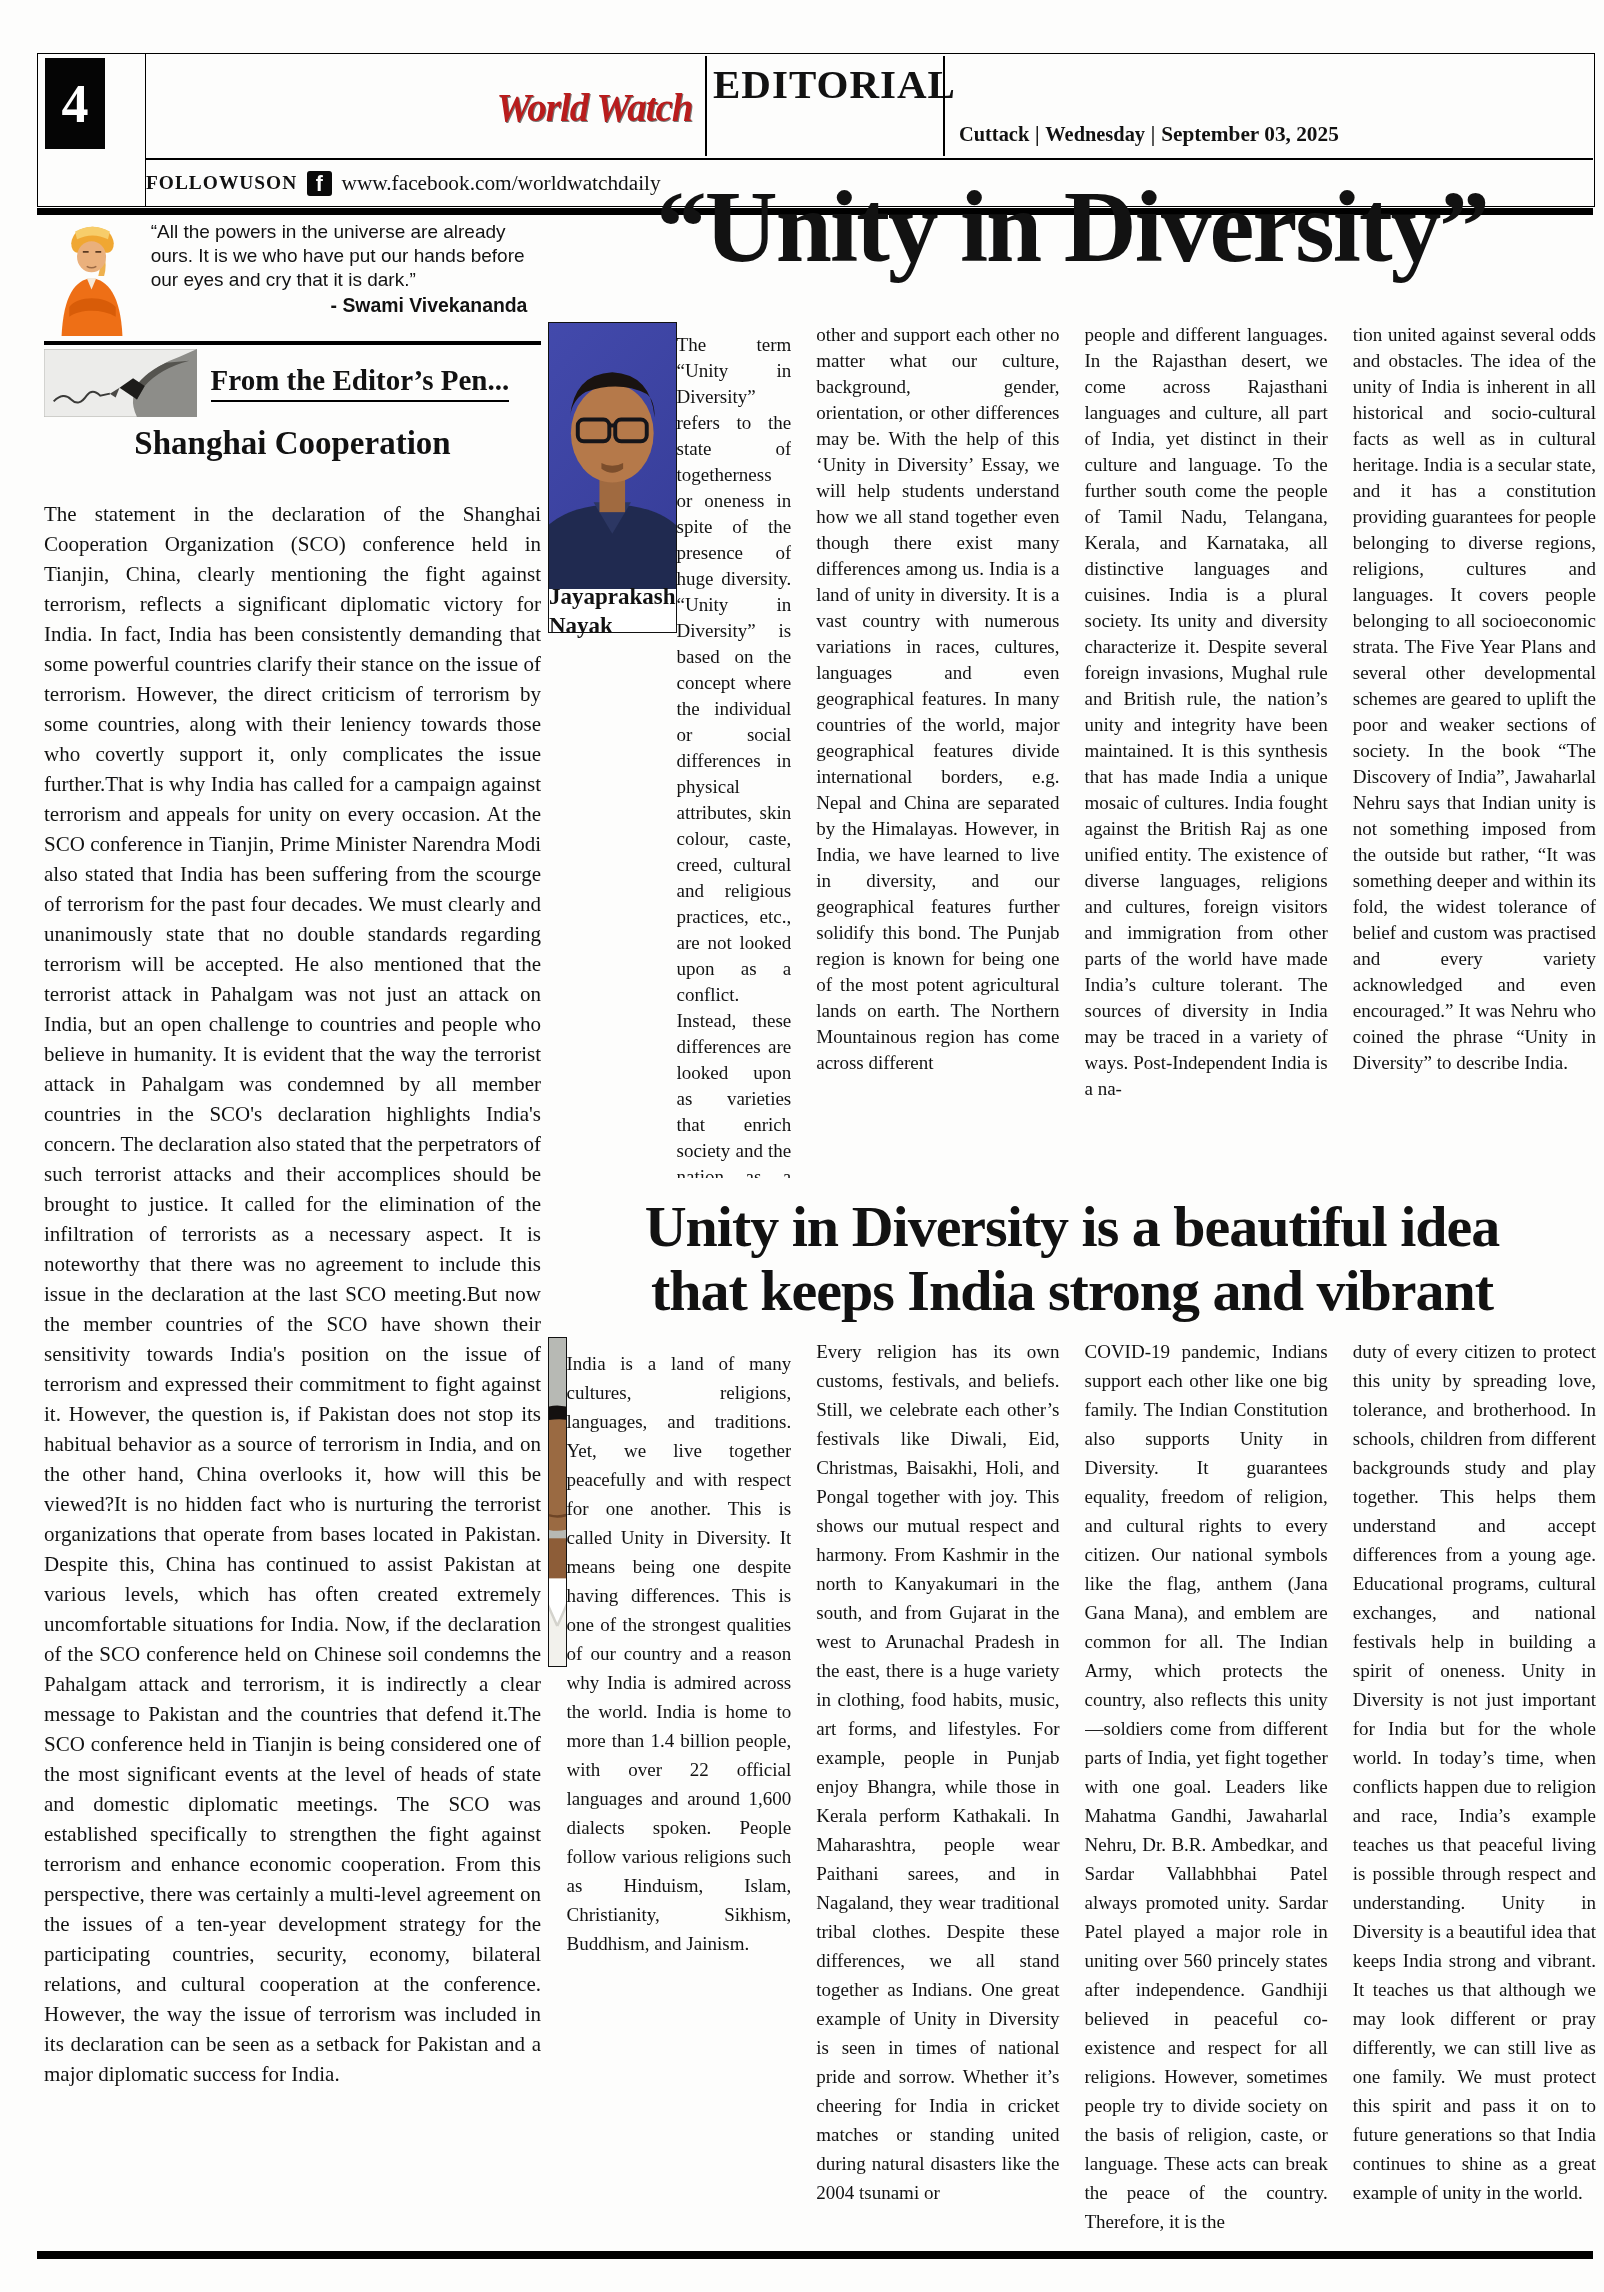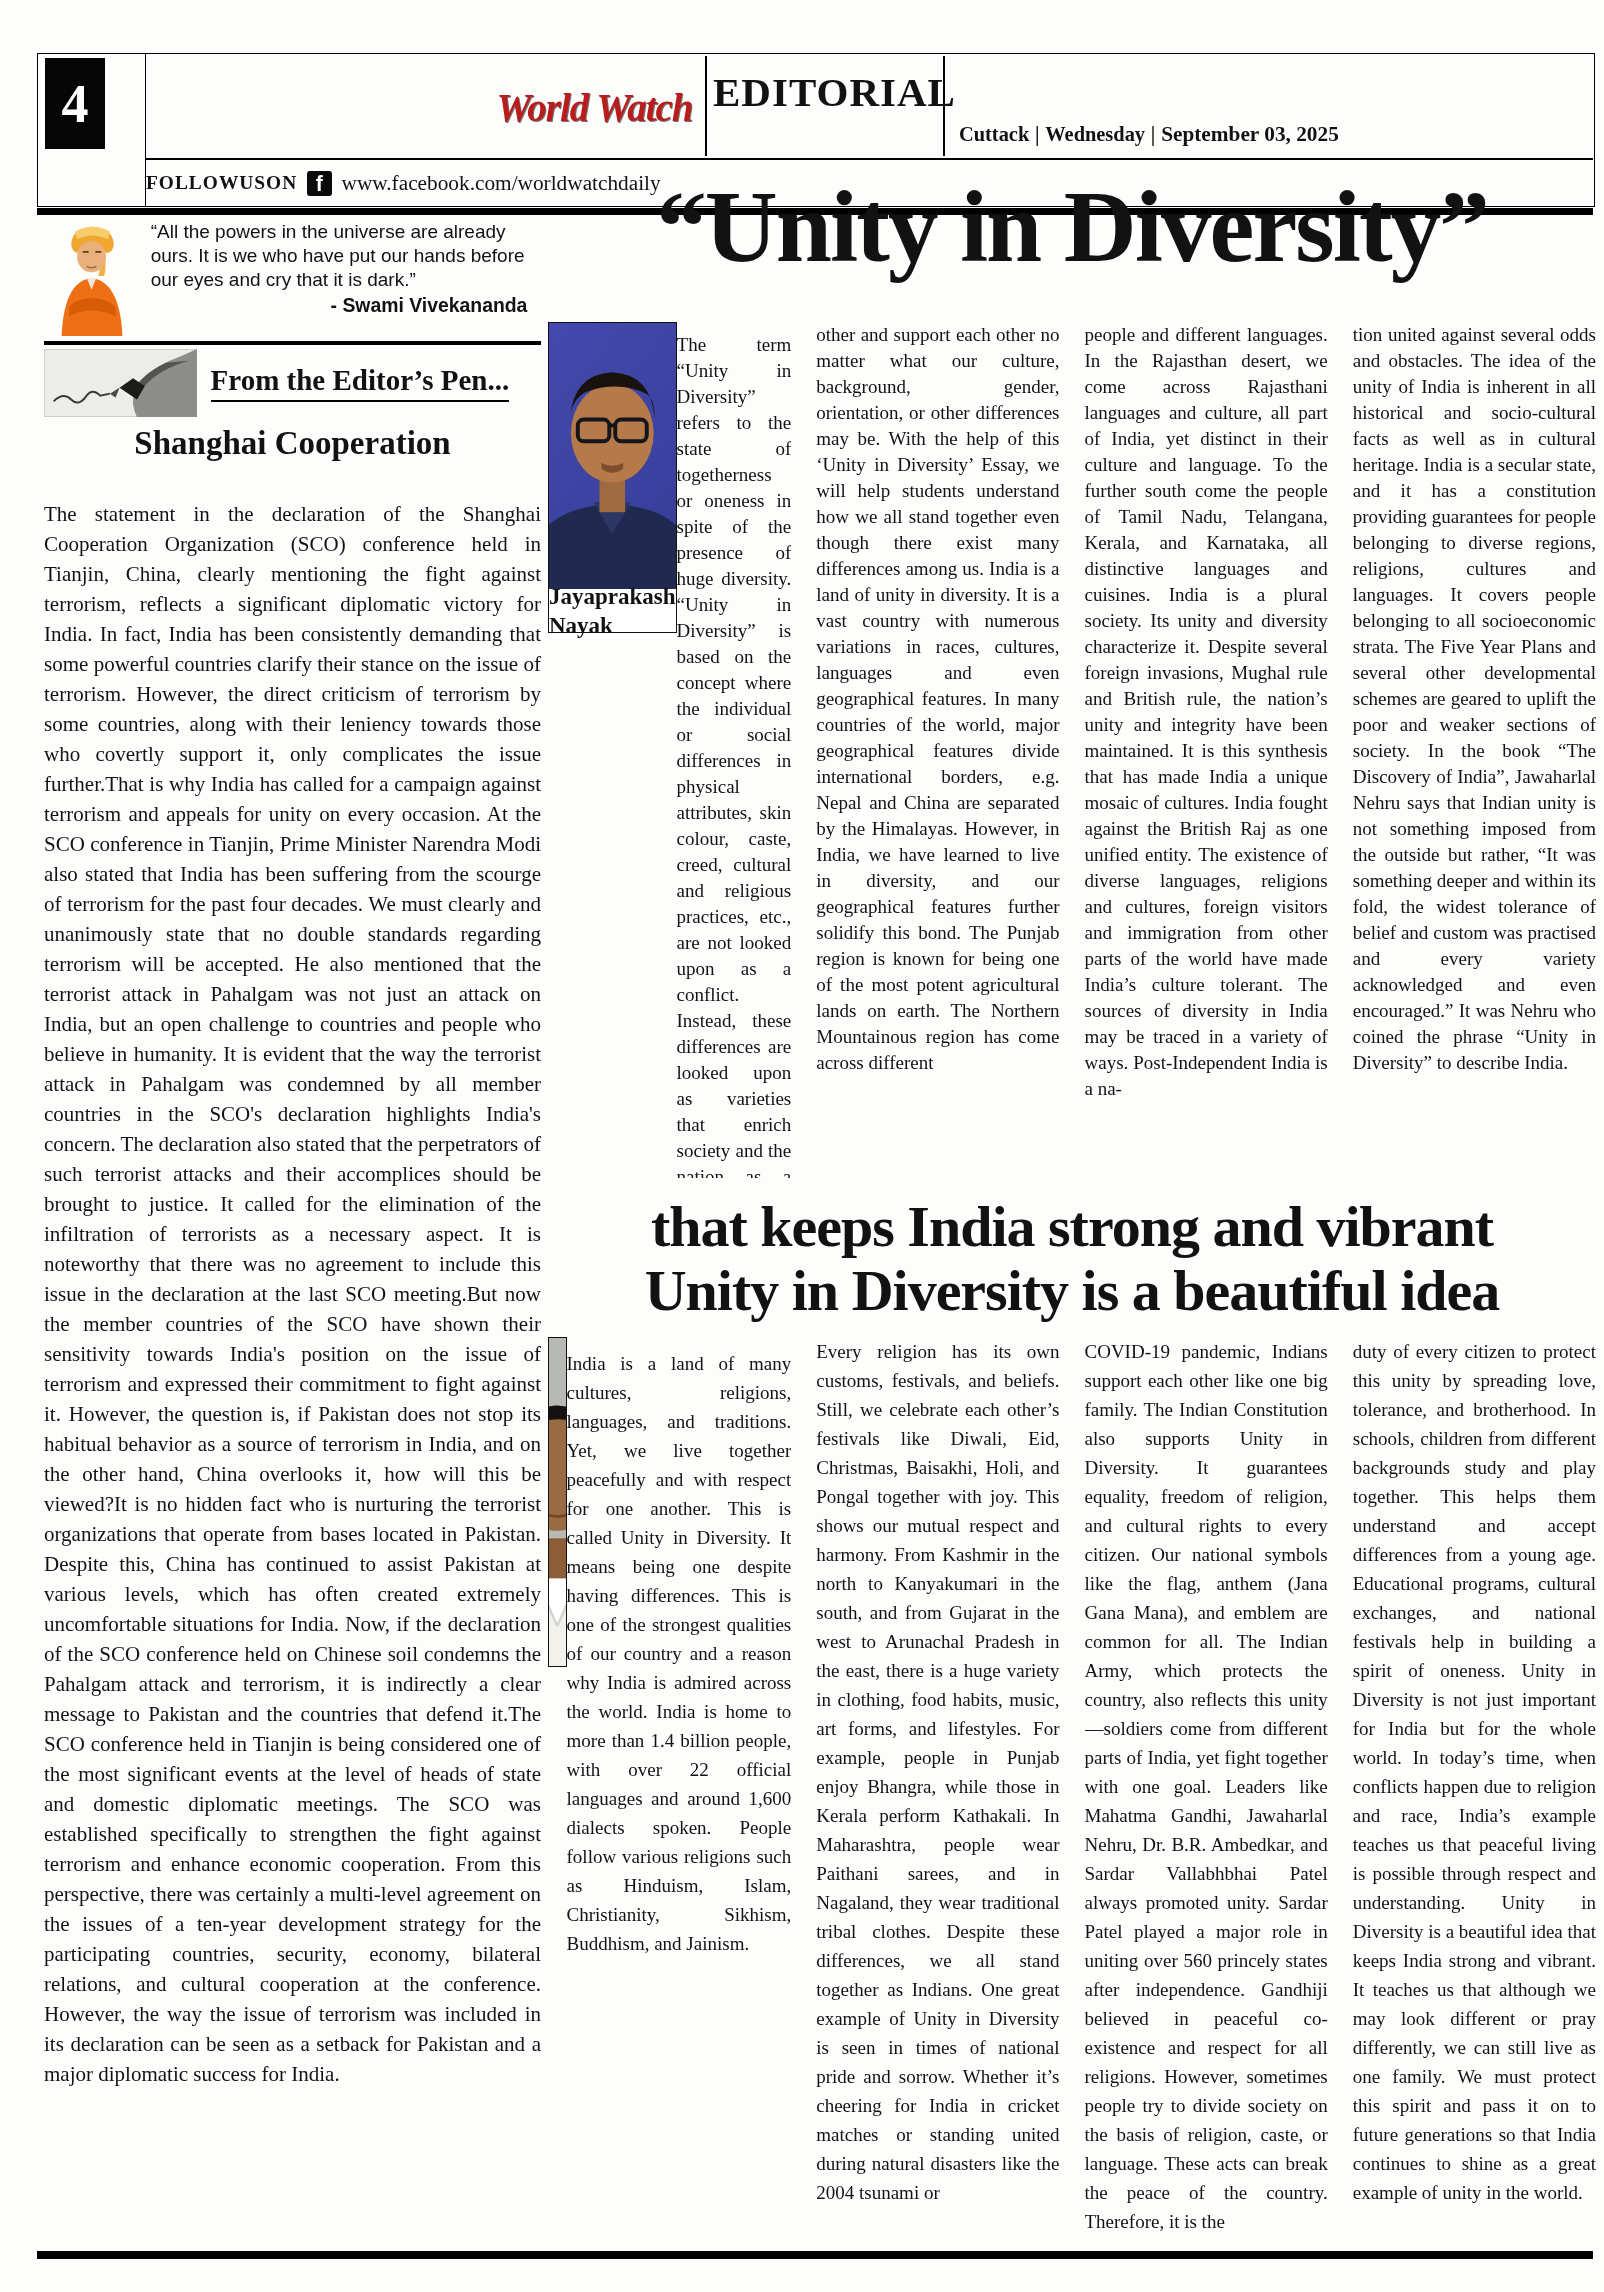--- a/index.html
+++ b/index.html
@@ -6,21 +6,21 @@
   .page{position:relative;width:1605px;height:2293px;background:#fdfdfc;overflow:hidden;
         font-family:"Liberation Serif","DejaVu Serif",serif;color:#121212;}
   
   .hdr-outline{position:absolute;left:37px;top:53px;width:1556px;height:152px;border:1.9px solid #000;}
   .pageno-cell{position:absolute;left:37px;top:53px;width:107px;height:152px;border:1.9px solid #000;}
   .pageno{position:absolute;left:45px;top:58px;width:60px;height:91px;background:#050505;color:#fff;
           display:flex;align-items:center;justify-content:center;font-size:54px;font-weight:bold;}
   .masthead{position:absolute;left:483px;top:85px;width:223px;text-align:center;font-size:39px;font-weight:bold;
             font-style:italic;letter-spacing:-1px;color:#b91c1c;text-shadow:1px 1px 0 #777;}
   .vrule{position:absolute;top:56px;width:1.9px;height:100px;background:#000;}
-  .section-title{position:absolute;left:713px;top:68px;width:227px;text-align:center;font-size:41px;
+  .section-title{position:absolute;left:713px;top:60px;width:227px;text-align:center;font-size:41px;
                  font-weight:bold;letter-spacing:1px;}
   .dateline{position:absolute;left:959px;top:122px;width:631px;font-size:20.4px;font-weight:bold;}
   .dateline .sep{padding:0 5.8px;font-weight:bold;}
   .dateline .date-strong{font-size:21.3px;}
   .hdr-rule{position:absolute;left:146px;top:158px;width:1447px;height:1.9px;background:#000;}
   .follow-row{position:absolute;left:146px;top:162px;width:1447px;height:42px;display:flex;
               align-items:center;justify-content:flex-start;gap:9.7px;}
   .follow-label{font-size:19.4px;font-weight:bold;letter-spacing:1px;}
   .fb-icon{width:25px;height:25px;background:#0a0a0a;border-radius:2.9px;display:flex;align-items:flex-end;
            justify-content:center;color:#fff;font-family:"Liberation Sans",sans-serif;
@@ -169,22 +169,22 @@
         </div>
       </div>
       <div class="a1-text a1-col1-text">The term “Unity in Diversity” refers to the state of togetherness or oneness in spite of the presence of huge diversity. “Unity in Diversity” is based on the concept where the individual or social differences in physical attributes, skin colour, caste, creed, cultural and religious practices, etc., are not looked upon as a conflict. Instead, these differences are looked upon as varieties that enrich society and the nation as a whole. Unity in diversity is a very important principle because we all live in a diverse world. It is crucial to respect each</div>
     </div>
     <div class="a1-text">other and support each other no matter what our culture, background, gender, orientation, or other differences may be. With the help of this ‘Unity in Diversity’ Essay, we will help students understand how we all stand together even though there exist many differences among us. India is a land of unity in diversity. It is a vast country with numerous variations in races, cultures, languages and even geographical features. In many countries of the world, major geographical features divide international borders, e.g. Nepal and China are separated by the Himalayas. However, in India, we have learned to live in diversity, and our geographical features further solidify this bond. The Punjab region is known for being one of the most potent agricultural lands on earth. The Northern Mountainous region has come across different</div>
     <div class="a1-text">people and different languages. In the Rajasthan desert, we come across Rajasthani languages and culture, all part of India, yet distinct in their culture and language. To the further south come the people of Tamil Nadu, Telangana, Kerala, and Karnataka, all distinctive languages and cuisines. India is a plural society. Its unity and diversity characterize it. Despite several foreign invasions, Mughal rule and British rule, the nation’s unity and integrity have been maintained. It is this synthesis that has made India a unique mosaic of cultures. India fought against the British Raj as one unified entity. The existence of diverse languages, religions and cultures, foreign visitors and immigration from other parts of the world have made India’s culture tolerant. The sources of diversity in India may be traced in a variety of ways. Post-Independent India is a na-</div>
     <div class="a1-text">tion united against several odds and obstacles. The idea of the unity of India is inherent in all historical and socio-cultural facts as well as in cultural heritage. India is a secular state, and it has a constitution providing guarantees for people belonging to diverse regions, religions, cultures and languages. It covers people belonging to all socioeconomic strata. The Five Year Plans and several other developmental schemes are geared to uplift the poor and weaker sections of society. In the book “The Discovery of India”, Jawaharlal Nehru says that Indian unity is not something imposed from the outside but rather, “It was something deeper and within its fold, the widest tolerance of belief and custom was practised and every variety acknowledged and even encouraged.” It was Nehru who coined the phrase “Unity in Diversity” to describe India.</div>
   </div>
 
   <div class="h2">
+    <div>Unity in Diversity is a beautiful idea</div>
     <div>that keeps India strong and vibrant</div>
-    <div>Unity in Diversity is a beautiful idea</div>
   </div>
 
   <div class="article2">
     <div class="colflex">
       <div class="photo-box pb2">
         <div class="ph">
           <svg width="100%" height="100%" viewBox="0 0 246 262" preserveAspectRatio="xMidYMid slice">
             <rect width="246" height="262" fill="#b7b9b4"></rect>
             <rect x="0" y="0" width="60" height="262" fill="#9a9c97"></rect>
             <rect x="190" y="60" width="56" height="120" fill="#3c403f"></rect>

